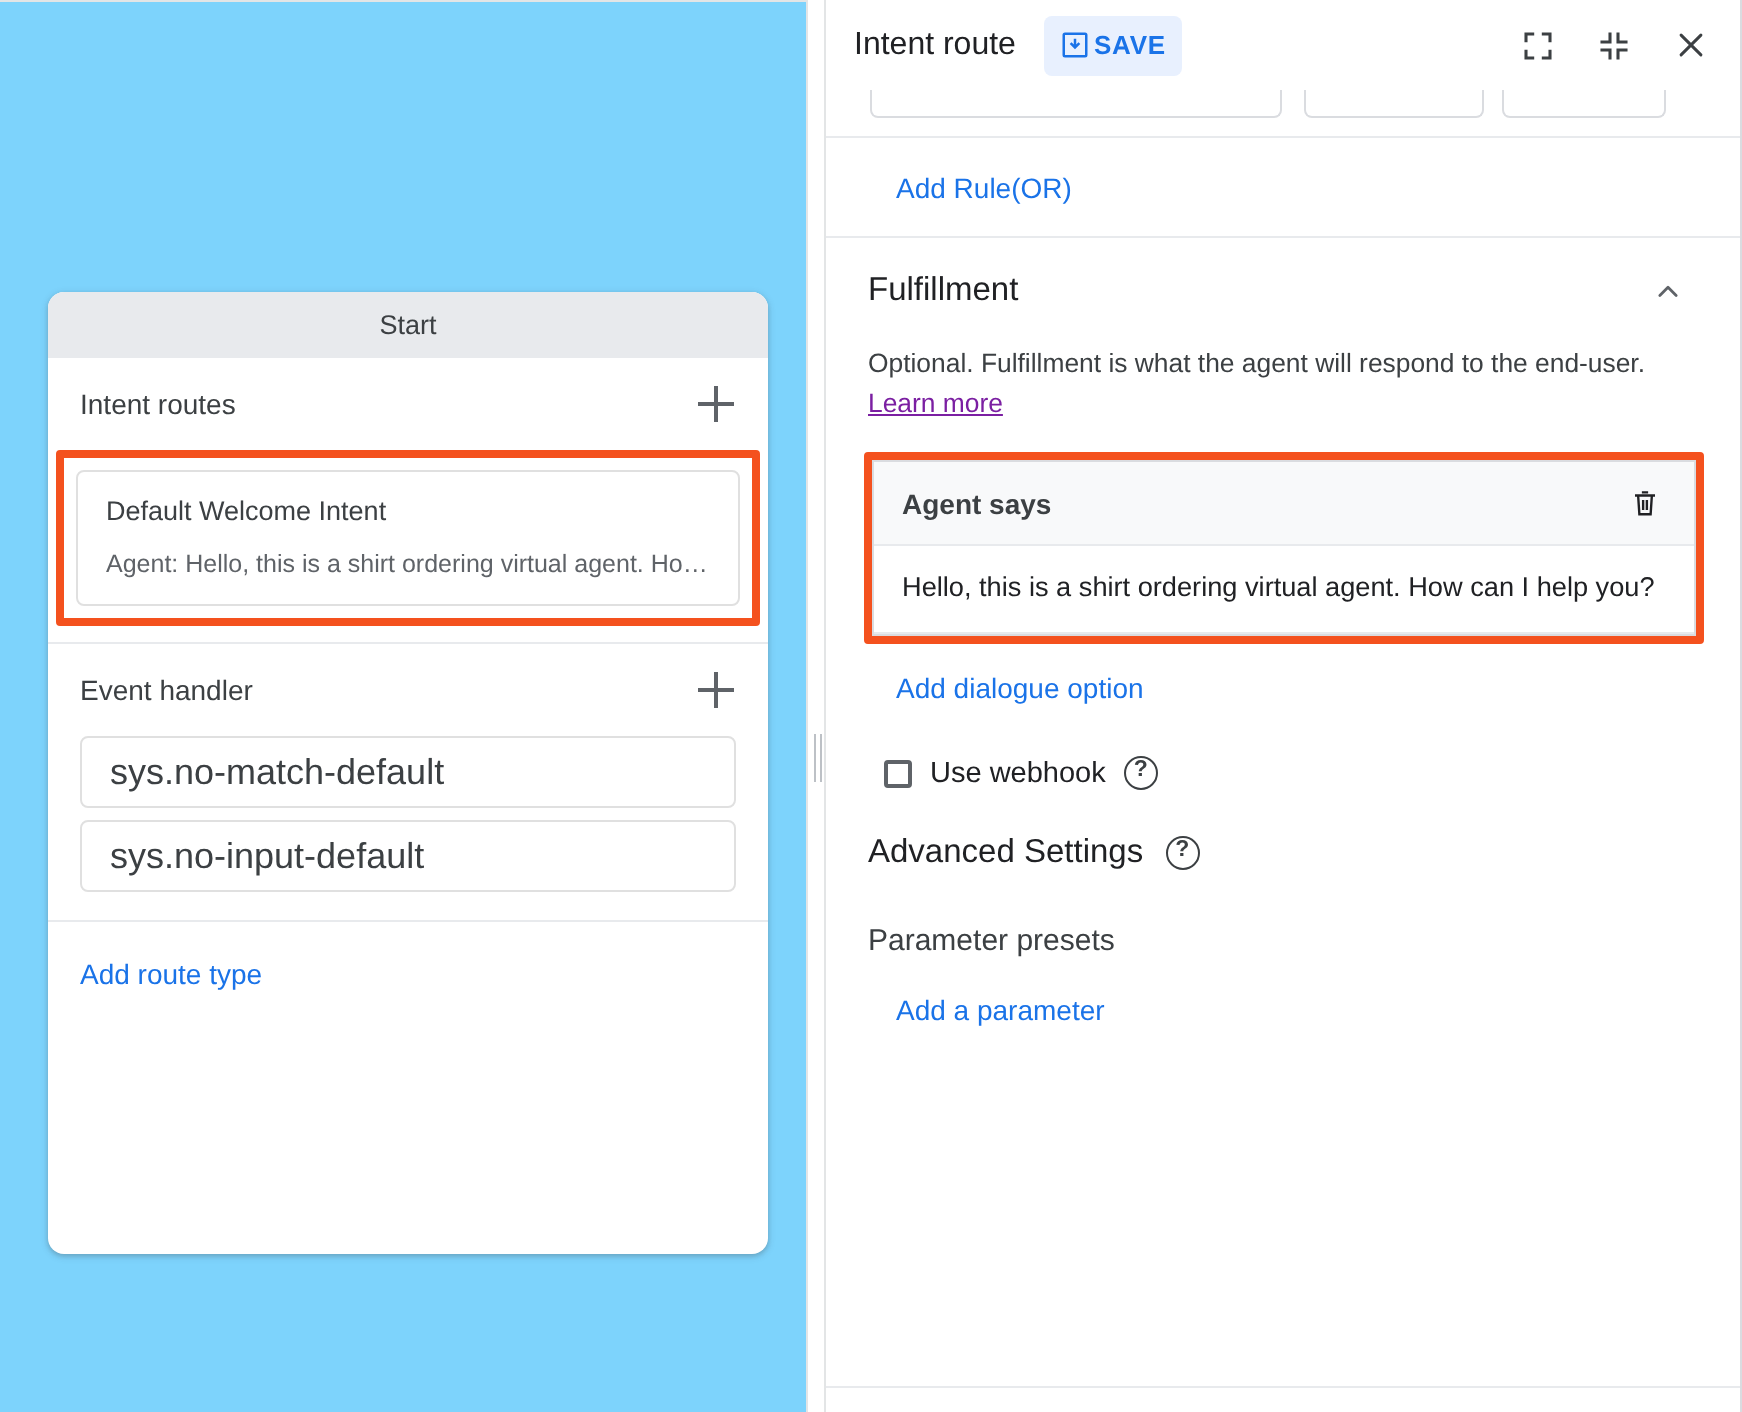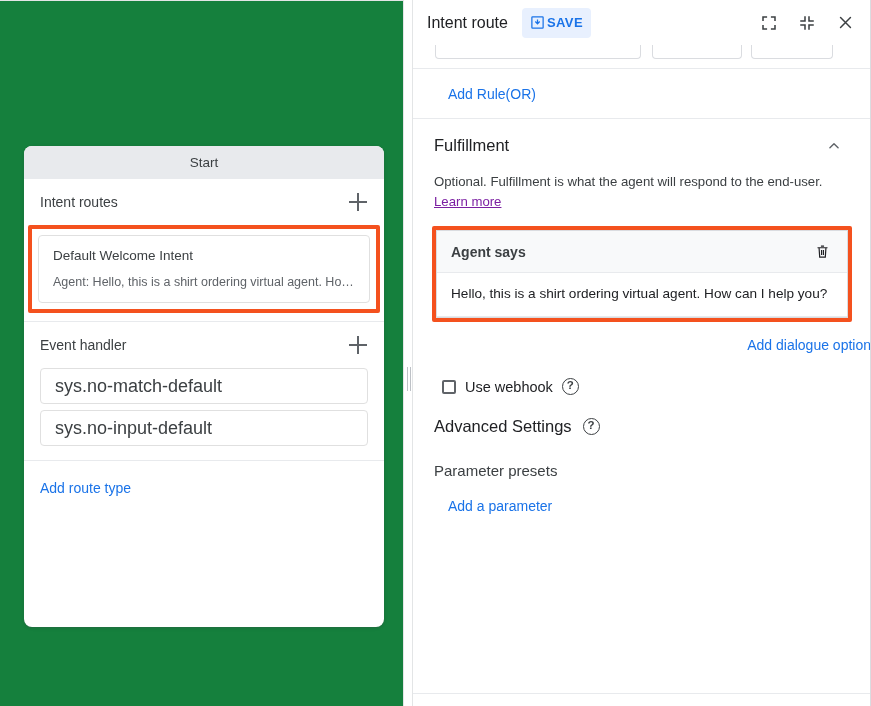--- a/index.html
+++ b/index.html
@@ -18,21 +18,21 @@
     width: 871px;
     height: 706px;
     background: #ffffff;
   }
 
   
   .canvas {
     position: absolute;
     left: 0; top: 0;
     width: 403px; height: 706px;
-    background: #15803d;
+    background: #7dd3fc;
     border-top: 1px solid #e3e5e6;
   }
 
   .flow-card {
     position: absolute;
     left: 24px; top: 145px;
     width: 360px;
     background: #ffffff;
     border-radius: 8px;
     box-shadow: 0 1px 2px rgba(60,64,67,.22), 0 1px 3px 1px rgba(60,64,67,.10);
@@ -324,21 +324,20 @@
   }
   .agent-placeholder {
     padding: 14px 14px 16px 14px;
     font-size: 13.6px;
     color: #9aa0a6;
     cursor: text;
   }
 
   .add-dlg {
     padding: 14px 0 0 35px;
-    text-align: right;
   }
 
   .webhook-row {
     display: flex;
     align-items: center;
     gap: 9px;
     padding: 24px 0 0 29px;
   }
   .cbox {
     width: 14px; height: 14px;

